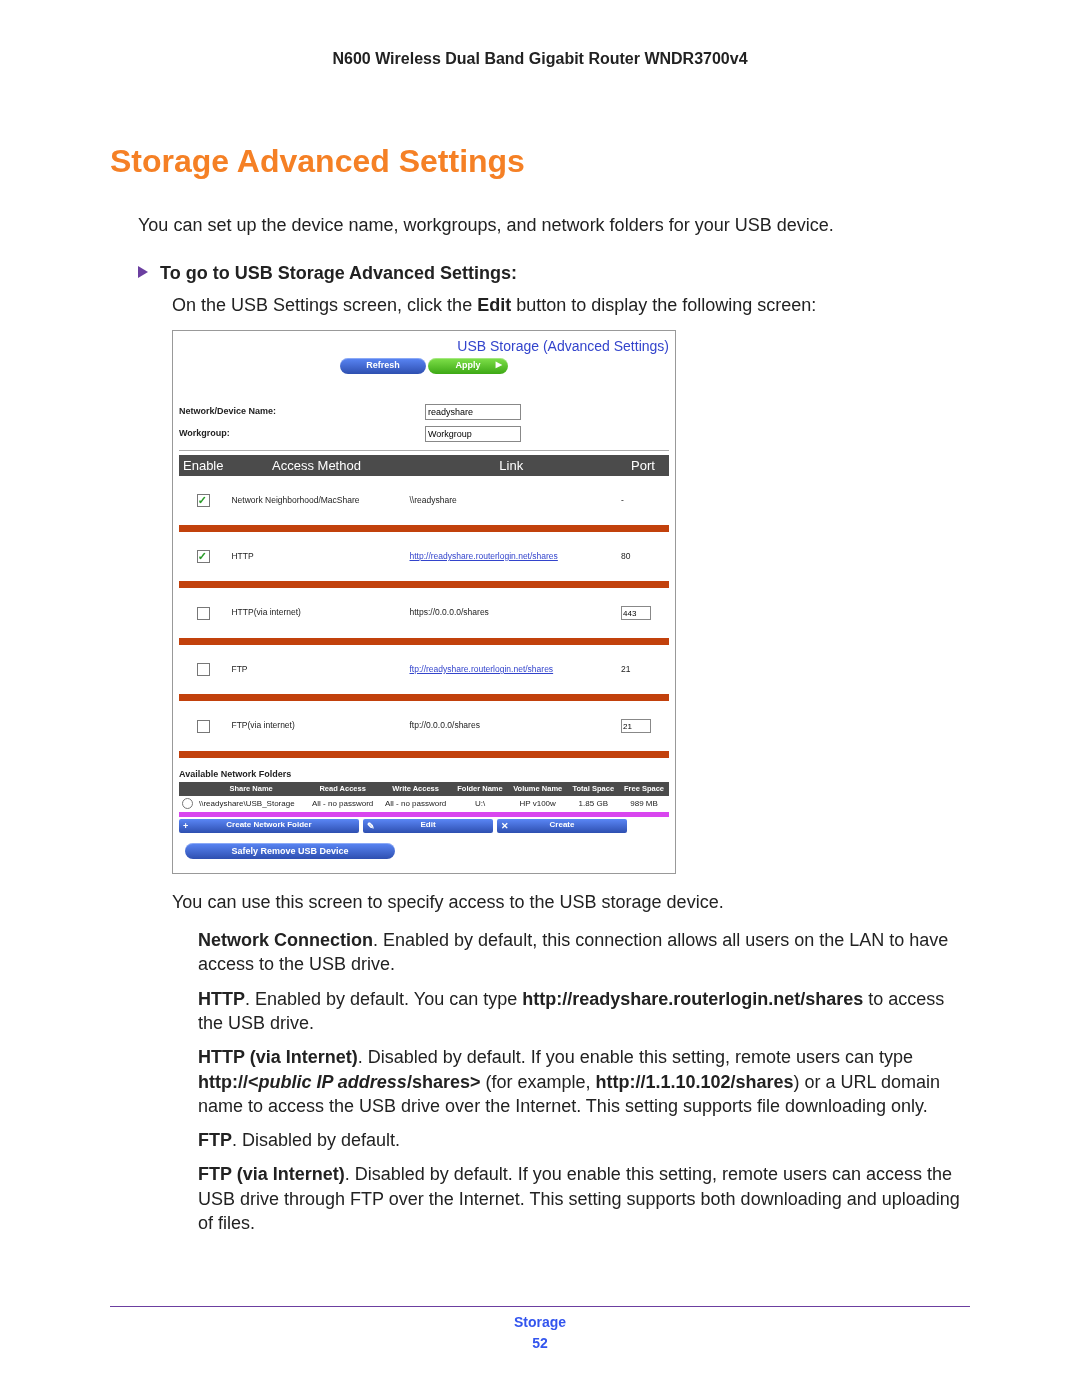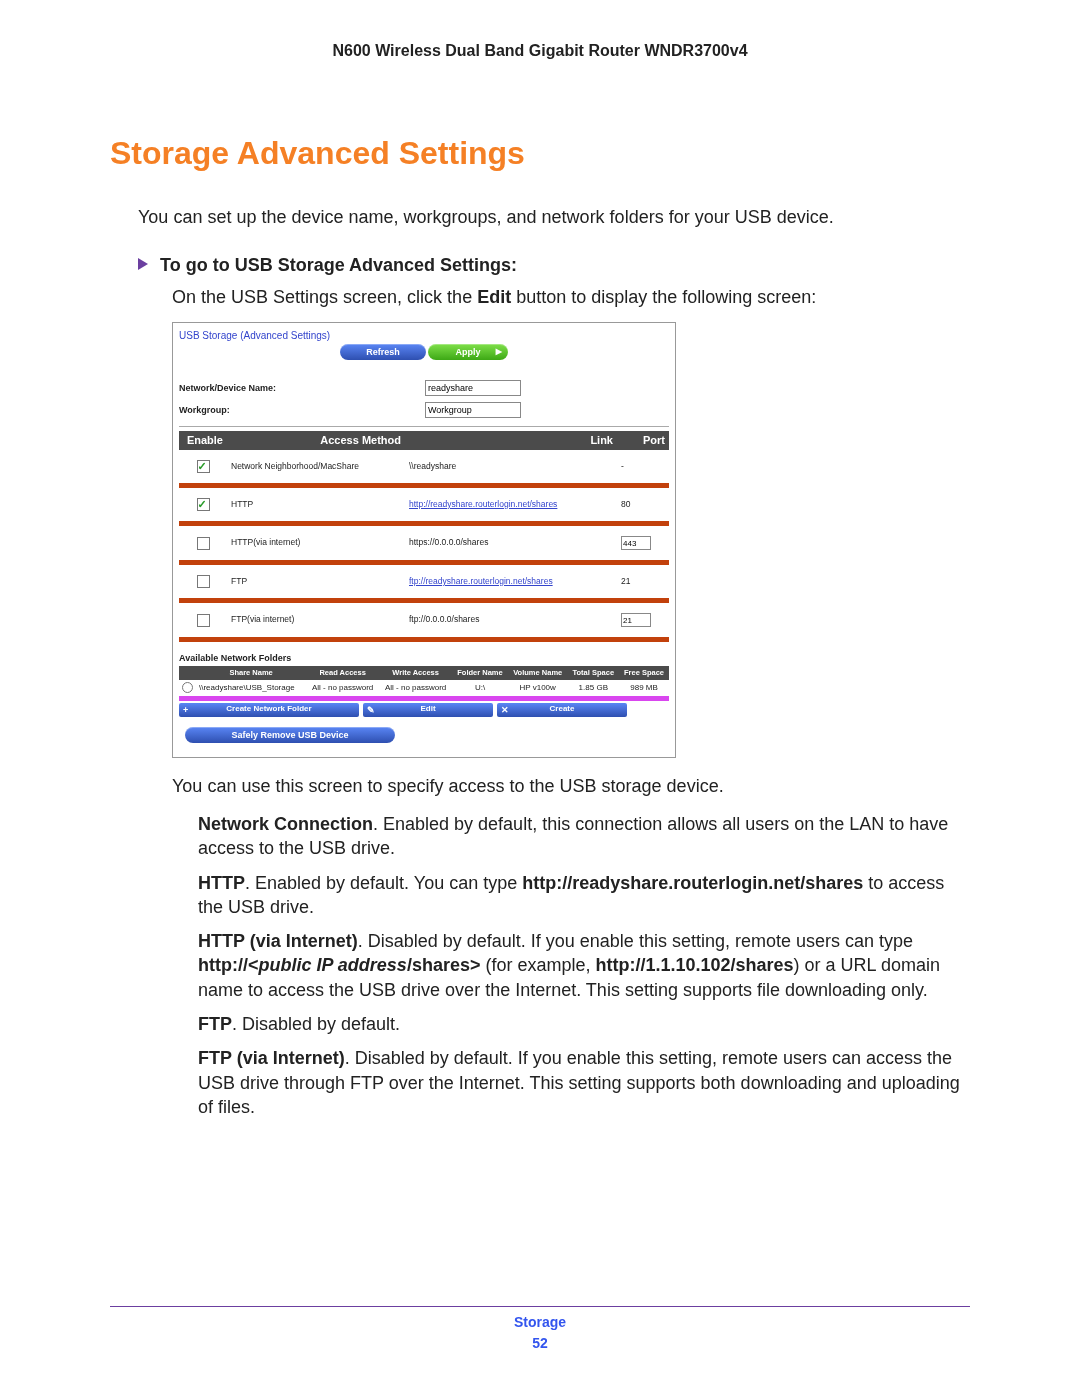--- a/index.html
+++ b/index.html
@@ -25,21 +25,21 @@
     position:relative;
     box-sizing:border-box;
     padding:40px 110px 0 110px;
     font-size:18px;
     line-height:1.35;
   }
   .doc-header{
     text-align:center;
     font-weight:bold;
     font-size:16px;
-    margin:0 0 70px 0;
+    margin:8px 0 70px 0;
   }
   h1.section-title{
     color:var(--accent-orange);
     font-size:32px;
     font-weight:bold;
     margin:0 0 30px 0;
   }
   .intro{margin:0 0 24px 28px;}
   .tri-bullet{display:flex;align-items:flex-start;margin:0 0 8px 28px;}
   .tri-bullet .tri{
@@ -55,22 +55,22 @@
   .ital{font-style:italic;font-weight:bold;}
 
   
   .shot{
     width:490px;
     border:1px solid #999;
     padding:6px 6px 14px 6px;
     margin:0 0 16px 62px;
     font-size:10px;
   }
-  .shot .shot-title{color:var(--link);font-size:10px;margin-bottom:2px;}
-  .shot .btn-row{display:flex;justify-content:center;gap:2px;margin-bottom:20px;}
+  .shot .shot-title{color:var(--link);font-size:14px;margin-bottom:2px;text-align:right;}
+  .shot .btn-row{display:flex;justify-content:center;gap:2px;margin-bottom:30px;}
   .pill{
     display:flex;align-items:center;justify-content:center;
     color:#fff;font-weight:bold;font-size:9px;
     border-radius:10px;
     height:16px;
     position:relative;
     box-shadow:inset 0 1px 0 rgba(255,255,255,0.3);
   }
   .pill.blue{background:linear-gradient(#5a86f5,var(--blue-btn-dark));width:86px;}
   .pill.green{background:linear-gradient(#7fe04a,var(--green-btn-dark));width:80px;}
@@ -81,24 +81,24 @@
   .form-row input{
     font-size:9px;height:14px;width:90px;
     border:1px solid #888;padding:0 2px;
   }
   .shot hr{border:none;border-top:1px solid #aaa;margin:8px 0 4px 0;}
 
   table.access{
     width:100%;border-collapse:collapse;font-size:8.5px;
   }
   table.access th{
-    background:var(--table-head);color:#fff;text-align:right;
-    padding:2px 4px;font-weight:bold;font-size:11px;
-  }
-  table.access td{padding:10px 4px;border-bottom:5px solid #c2410c;}
+    background:var(--table-head);color:#fff;text-align:center;
+    padding:2px 4px;font-weight:normal;font-size:13px;
+  }
+  table.access td{padding:18px 4px;border-bottom:7px solid #c2410c;}
   table.access td.link{color:var(--link);text-decoration:underline;}
   .access td.port input{font-size:8px;width:26px;height:12px;border:1px solid #888;padding:0 1px;}
   .cb{
     width:11px;height:11px;border:1px solid #777;display:inline-block;
     position:relative;vertical-align:middle;
   }
   .cb.checked::after{
     content:"✓";position:absolute;left:0;top:-2px;color:#2a9c2a;font-size:11px;font-weight:bold;
   }
 

